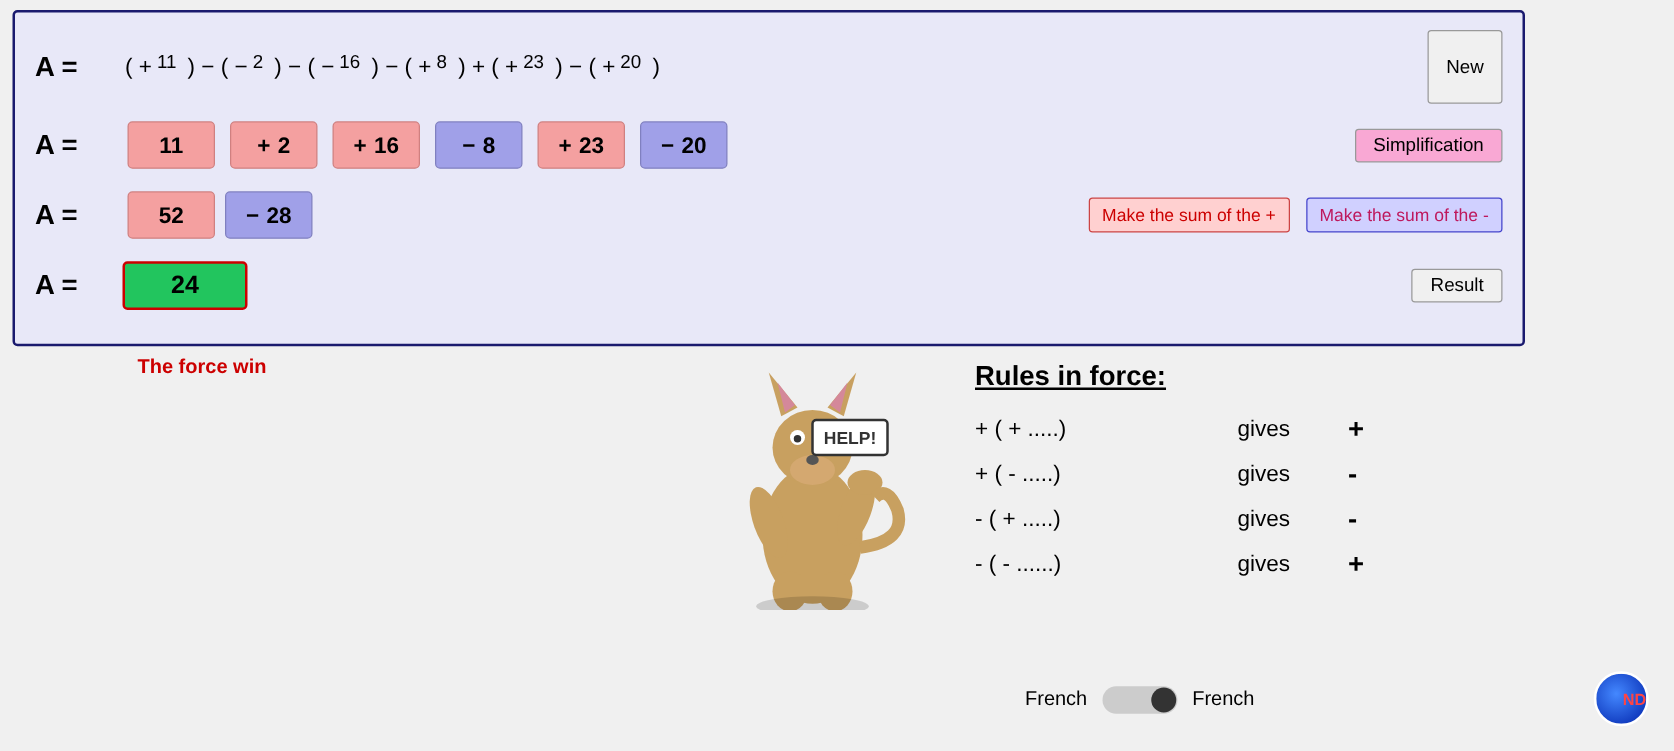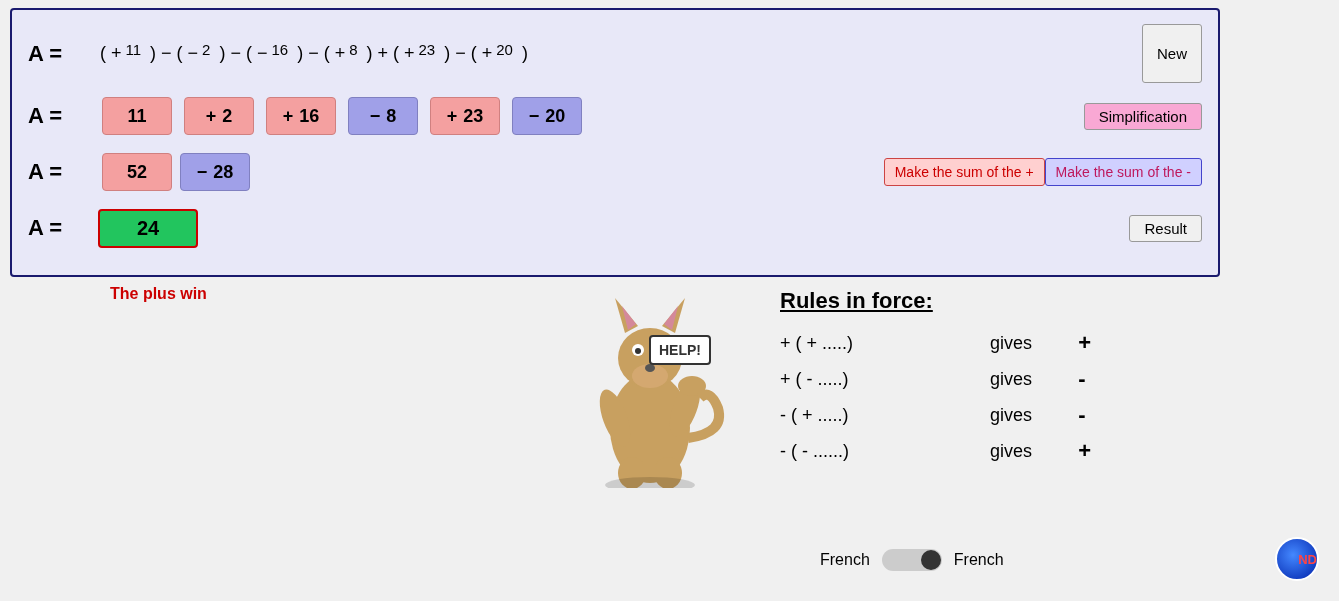--- a/index.html
+++ b/index.html
@@ -92,20 +92,21 @@
       display: flex;
       align-items: center;
       flex: 1;
     }
 
     
     .make-sum-container {
       display: flex;
       align-items: center;
       margin-left: 16px;
+      gap: 13px;
     }
     .make-sum-plus {
       background: #ffd0d0;
       border: 1px solid #cc4444;
       border-radius: 3px;
       padding: 5px 10px;
       font-size: 14px;
       color: #cc0000;
       cursor: pointer;
     }
@@ -300,21 +301,21 @@
   <div class="row">
     <span class="a-label">A =</span>
     <div class="result-box">24</div>
     <div style="flex:1;"></div>
     <button class="result-btn">Result</button>
   </div>
 
 </div>
 
 <div style="position:absolute; top:285px; left:110px;">
-  <span style="color:#cc0000; font-size:16px; font-weight:bold;">The plus win</span>
+  <span style="color:#cc0000; font-size:16px; font-weight:bold;">The force win</span>
 </div>
 
 <div style="position:absolute; top:278px; left:560px;">
   <svg width="180" height="210" viewBox="0 0 180 210">
 
     <ellipse cx="90" cy="150" rx="40" ry="55" fill="#c8a060"></ellipse>
 
     <ellipse cx="90" cy="80" rx="32" ry="30" fill="#c8a060"></ellipse>
 
     <ellipse cx="90" cy="98" rx="18" ry="12" fill="#d4a870"></ellipse>

